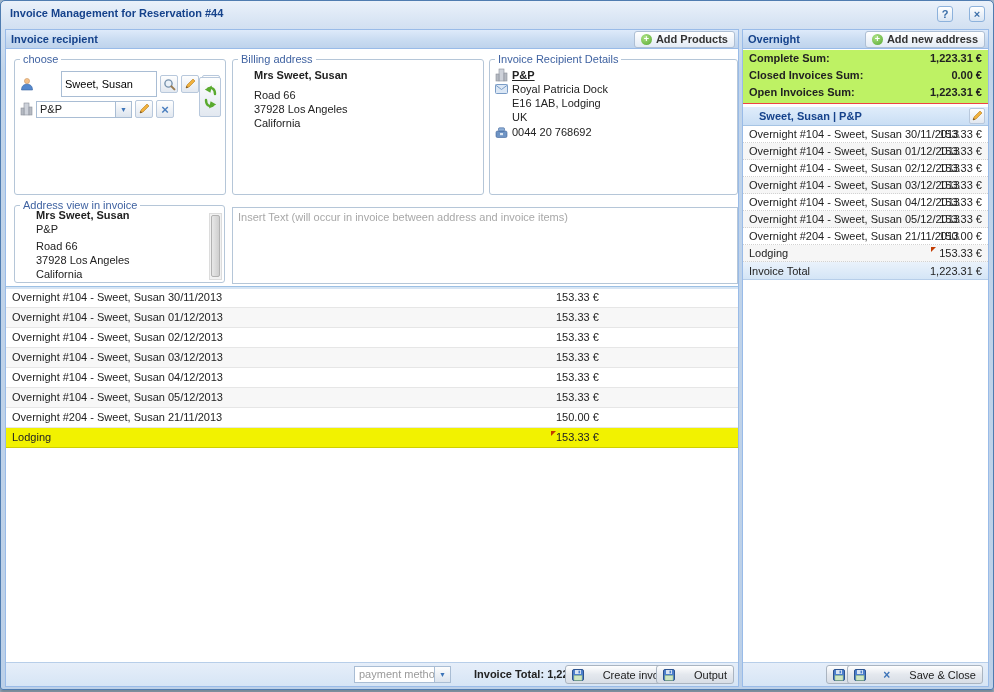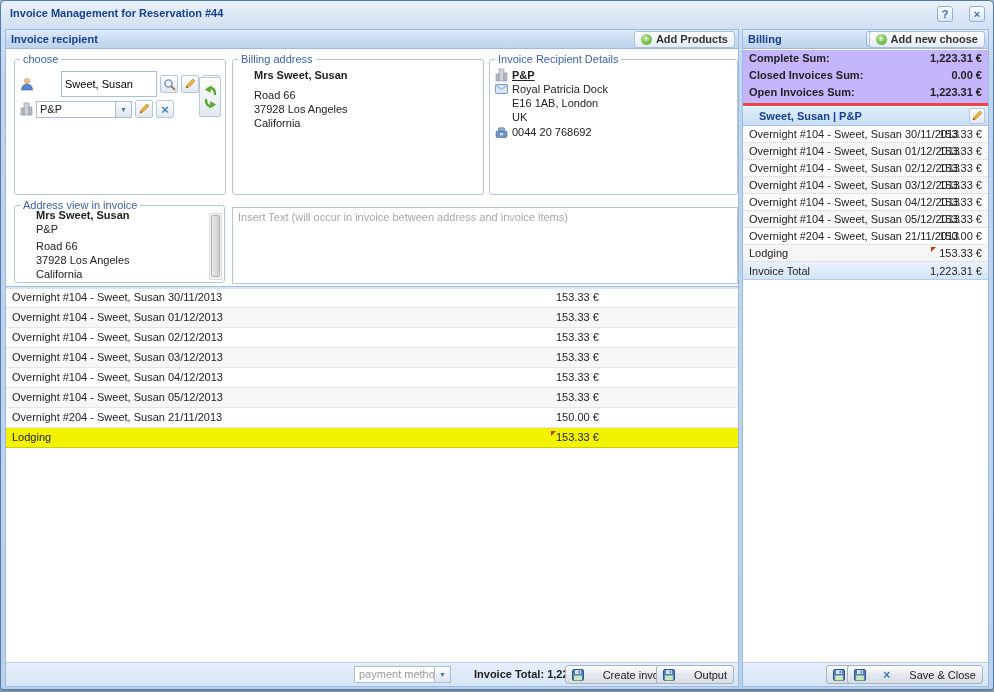--- a/index.html
+++ b/index.html
@@ -51,21 +51,21 @@
   .row{position:relative;height:19px;line-height:19px;border-bottom:1px solid #e6e6e6;padding-left:6px;cursor:pointer;}
   .row.alt{background:#f7f7f7;}
   .row.hl{background:#f2f200;border-bottom:1px solid #cfcf00;}
   .price{position:absolute;left:550px;top:0;}
   .flag{position:absolute;left:545px;top:3px;width:0;height:0;border-top:5px solid #c23b00;border-right:5px solid transparent;}
   .ft-sel{position:absolute;left:348px;top:3px;width:97px;height:17px;border:1px solid #a9bdd4;background:#fff;color:#9a9a9a;
     line-height:15px;padding-left:4px;box-sizing:border-box;cursor:pointer;}
   .ft-total{position:absolute;left:468px;top:5px;font-weight:bold;}
   .btn{position:absolute;top:2px;height:19px;display:inline-flex;align-items:center;gap:19px;padding:0 6px;
     border:1px solid #aab4c0;border-radius:3px;background:linear-gradient(#ffffff,#e4e8ee 50%,#d8dee6);color:#222;cursor:pointer;box-sizing:border-box;}
-  .sums{position:absolute;left:0;right:0;top:1px;border-bottom:3px solid #ef4444;padding-bottom:2px;background:#c4b5fd;}
+  .sums{position:absolute;left:0;right:0;top:1px;border-bottom:1px solid #ef4444;padding-bottom:2px;background:#bef264;}
   .sum-row{position:relative;height:17px;line-height:17px;font-weight:bold;padding:0 6px;}
   .sum-val{position:absolute;right:6px;top:0;}
   .sub-head{position:absolute;left:0;right:0;top:58px;height:19px;line-height:18px;
     background:linear-gradient(#e0edfb,#c9def4);border-bottom:1px solid #a6c4e4;color:#15428b;font-weight:bold;padding-left:16px;box-sizing:border-box;}
   .sub-head .tool{position:absolute;right:3px;top:1px;width:16px;height:16px;}
   .slist{position:absolute;left:0;right:0;top:77px;}
   .srow{position:relative;height:16px;line-height:16px;border-bottom:1px dotted #d2d2d2;padding:0 6px;cursor:pointer;}
   .srow.alt{background:#f6f6f6;}
   .sprice{position:absolute;right:6px;top:0;}
   .sflag{position:absolute;right:52px;top:2px;width:0;height:0;border-top:5px solid #c23b00;border-right:5px solid transparent;}
@@ -177,21 +177,21 @@
         </div>
         <div class="det-row">
           <span style="margin-top:2px;">
             <svg width="13" height="10" viewBox="0 0 13 10">
               <rect x="0.5" y="0.5" width="12" height="9" rx="1" fill="#dbe7f5" stroke="#7a9cc6"></rect>
               <path d="M0.5 1 L6.5 5.5 L12.5 1" fill="none" stroke="#7a9cc6"></path>
             </svg>
           </span>
           <span>Royal Patricia Dock</span>
         </div>
-        <div class="det-ind">E16 1AB, London</div>
+        <div class="det-ind">E16 1AB, Lodging</div>
         <div class="det-ind">UK</div>
         <div class="det-row" style="margin-top:1px;">
           <span style="margin-top:2px;">
             <svg width="13" height="11" viewBox="0 0 13 11">
               <rect x="1" y="4" width="11" height="6.5" rx="1.5" fill="#6f94c4" stroke="#3d6298" stroke-width="0.6"></rect>
               <rect x="3.5" y="0.8" width="6" height="3.2" rx="1" fill="#8fb0d8" stroke="#3d6298" stroke-width="0.6"></rect>
               <rect x="5" y="6" width="3" height="2.2" fill="#dce6f2"></rect>
             </svg>
           </span>
           <span>0044 20 768692</span>
@@ -260,25 +260,25 @@
           <rect x="6.5" y="1.6" width="1.6" height="2.8" fill="#4d7fcb"></rect>
           <rect x="2" y="6.5" width="8" height="4.8" fill="#cfe6c2" stroke="#8cb87a" stroke-width="0.5"></rect>
         </svg>
         <span>Output</span>
       </span>
     </div>
   </div>
 
   <div class="panel side-panel">
     <div class="phead">
-      <span>Billing</span>
+      <span>Overnight</span>
       <span class="winbtn" style="right:106px;top:1px;width:16px;height:16px;">?</span>
       <span class="hbtn" style="right:3px;">
         <span class="addic">+</span>
-        <span>Add new choose</span>
+        <span>Add new address</span>
       </span>
     </div>
 
     <div class="pbody">
       <div class="sums">
         <div class="sum-row">
           <span>Complete Sum:</span>
           <span class="sum-val">1,223.31 €</span>
         </div>
         <div class="sum-row">

